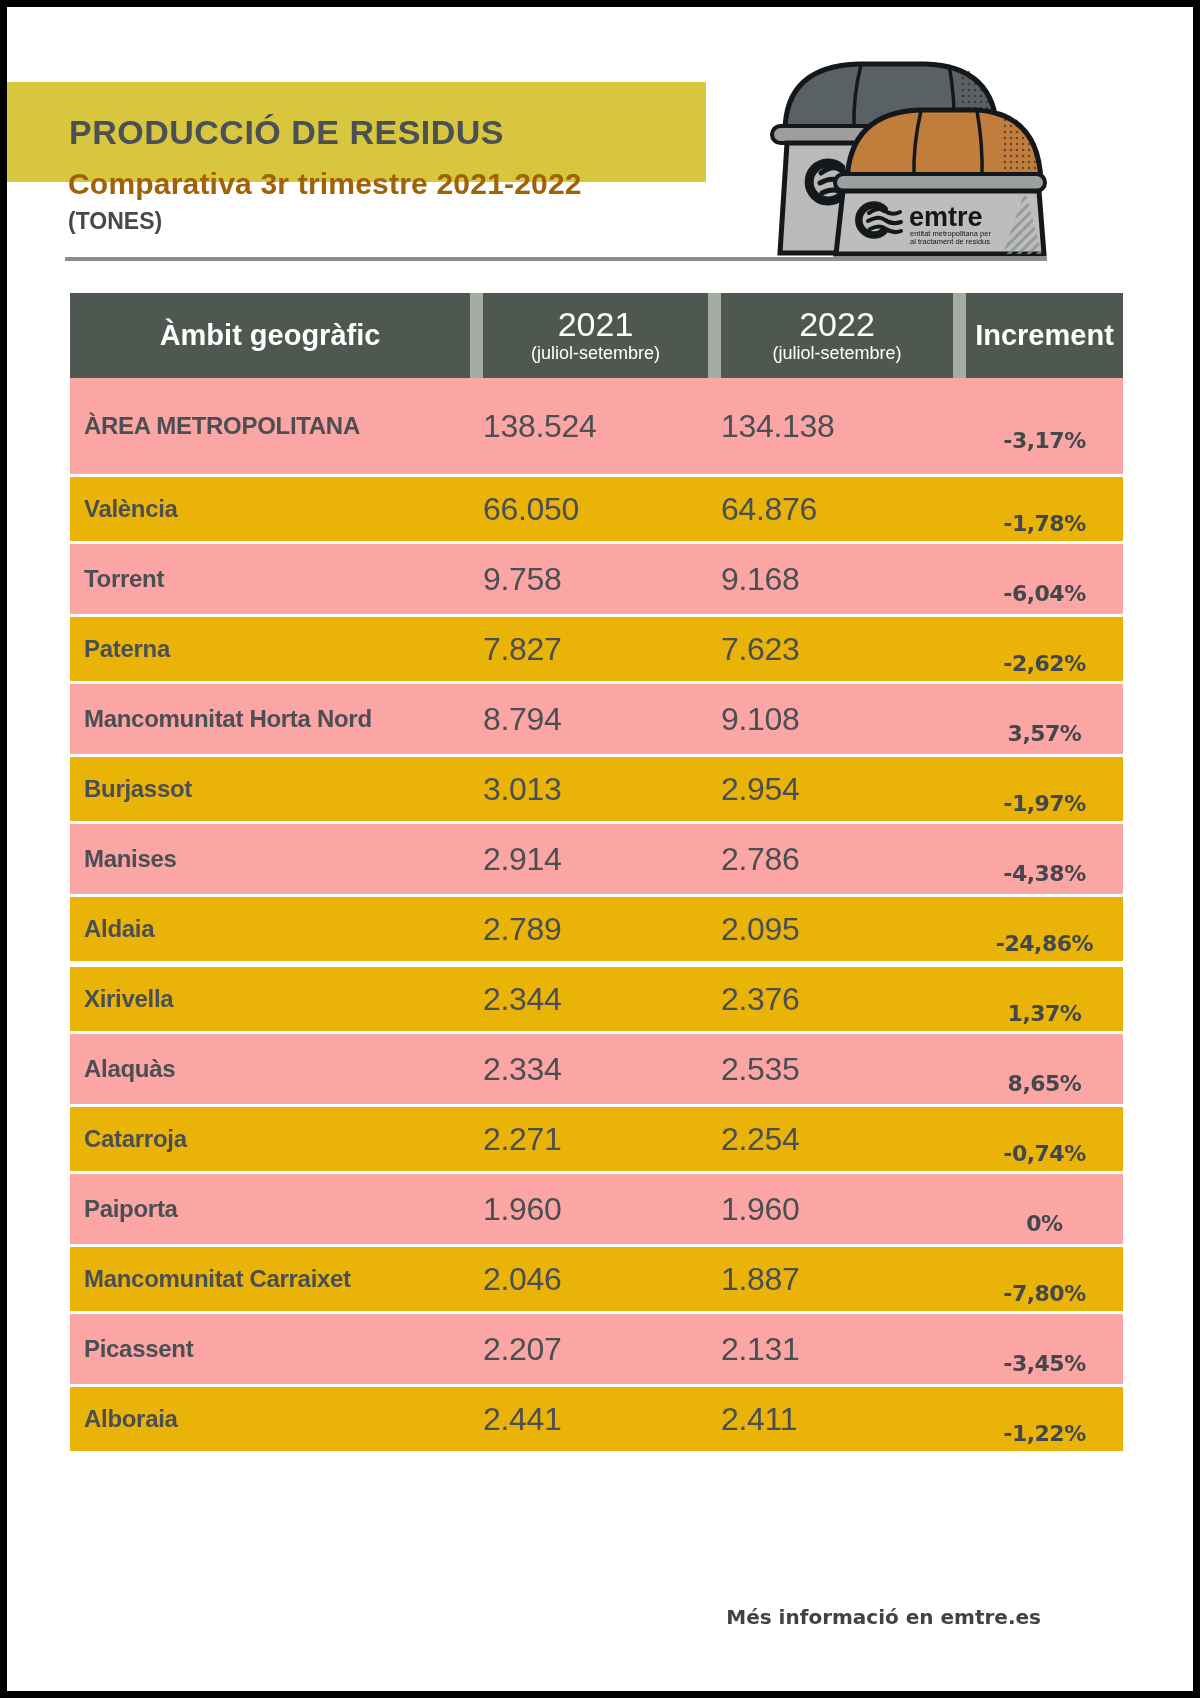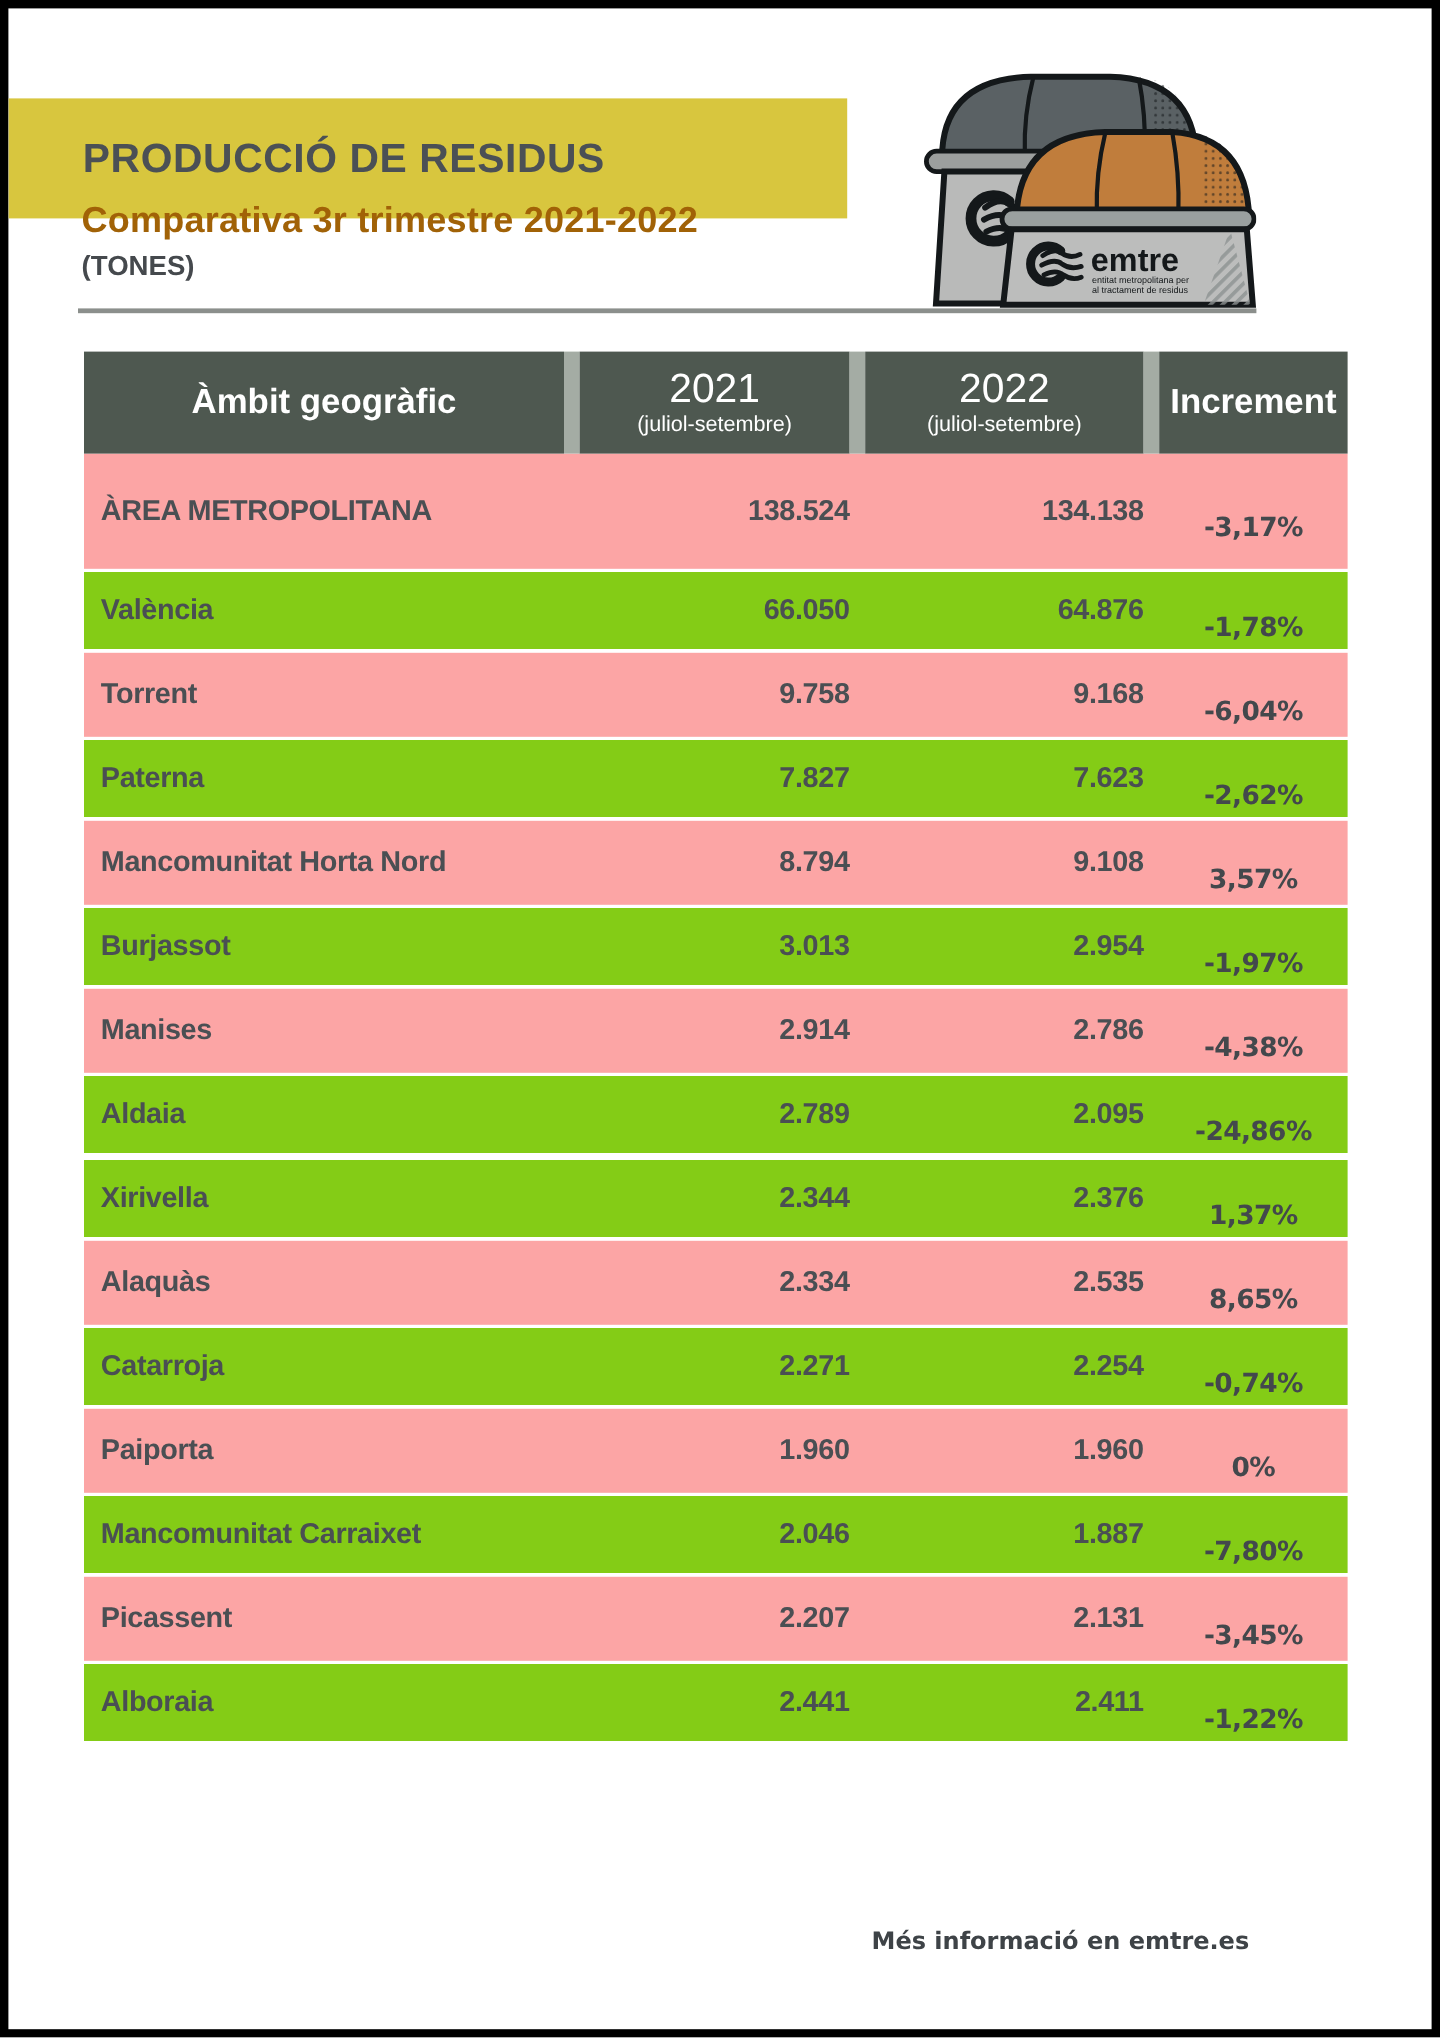--- a/index.html
+++ b/index.html
@@ -49,32 +49,32 @@
     display:flex;flex-direction:column;align-items:center;justify-content:center;
     color:#ffffff;
   }
   .thead .hsep{background:#a4aca4;height:100%;}
   .hmain{font-size:29px;font-weight:700;line-height:1.1;}
   .hyear{font-size:34px;font-weight:400;line-height:1.1;}
   .hsub{font-size:18px;font-weight:400;line-height:1.2;}
   .tbody .trow{height:70px;background:#fca5a5;}
   .tbody .trow.first{height:96px;}
   .tbody .trow.alt{
-    background:#84cc16;
+    background:#eab308;
     background-clip:content-box;
     box-sizing:border-box;
     padding:3px 0;
   }
   .c-name{
     font-size:24px;font-weight:700;color:#4a4f53;
     letter-spacing:-.3px;padding-left:14px;
   }
   .c-num{
-    font-size:24px;font-weight:700;color:#4a4f53;
-    letter-spacing:-.3px;text-align:right;
+    font-size:32px;font-weight:400;color:#4a4f53;
+    letter-spacing:-.3px;text-align:left;
   }
   .c-inc{
     font-family:"DejaVu Sans", sans-serif;
     font-size:22px;font-weight:700;color:#43484c;
     letter-spacing:-.5px;text-align:center;margin-top:28px;
   }
   .footer{
     position:absolute;right:152px;top:1598px;
     font-family:"DejaVu Sans", sans-serif;
     font-size:20px;font-weight:700;color:#3e4347;

